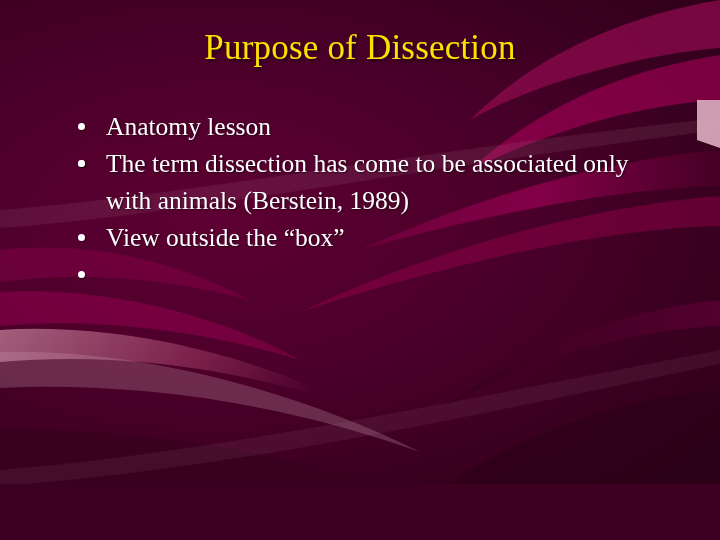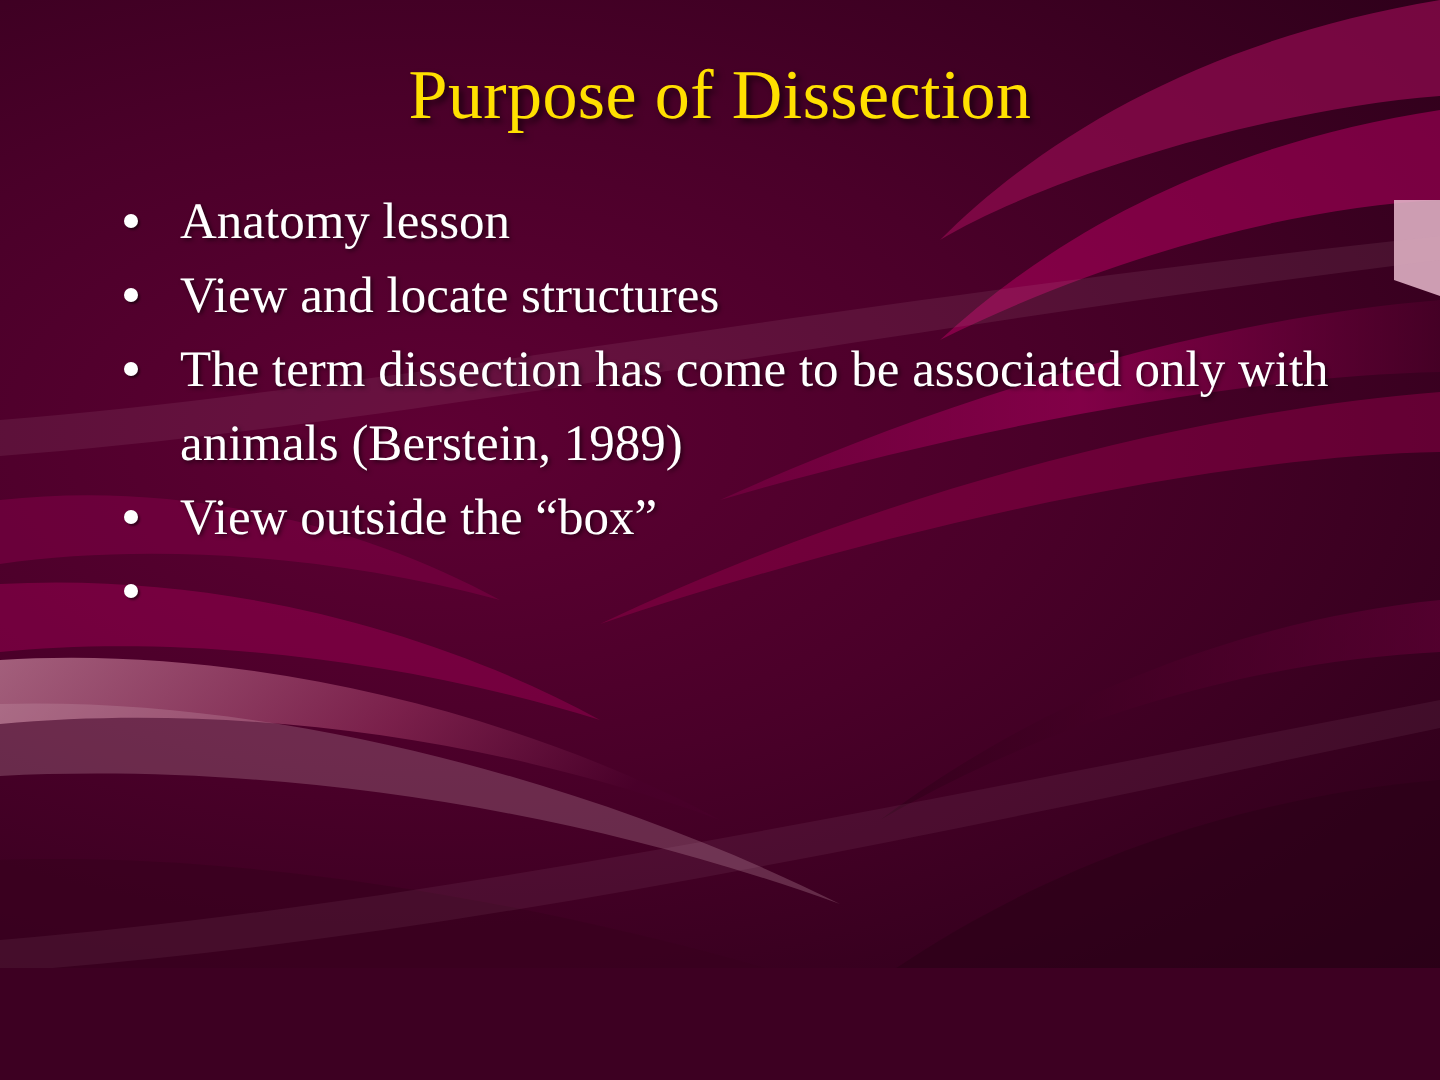--- a/index.html
+++ b/index.html
@@ -41,21 +41,21 @@
     font-family: "Liberation Serif", serif;
   }
   .body-area {
     position: absolute;
     left: 48px;
     top: 92px;
     width: 640px;
   }
   ul.bullets {
     list-style: none;
-    margin: 0;
+    margin: 16px;
     padding: 0;
   }
   ul.bullets > li {
     position: relative;
     color: #ffffff;
     font-size: 25.5px;
     line-height: 37px;
     padding-left: 42px;
     margin-bottom: 0px;
     text-shadow: 1px 1px 2px rgba(0,0,0,0.55);
@@ -123,21 +123,20 @@
   <div class="slide-title">Purpose of Dissection</div>
 
   <div class="body-area">
     <ul class="bullets">
       <li>
         <span class="dot"></span>
         <span>Anatomy lesson</span>
       </li>
       <li>
         <span class="dot"></span>
-        <span>View and locate structures</span>
       </li>
       <li>
         <span class="dot"></span>
         <span>The term dissection has come to be associated only with animals (Berstein, 1989)</span>
       </li>
       <li>
         <span class="dot"></span>
         <span>View outside the “box”</span>
       </li>
       <li>

